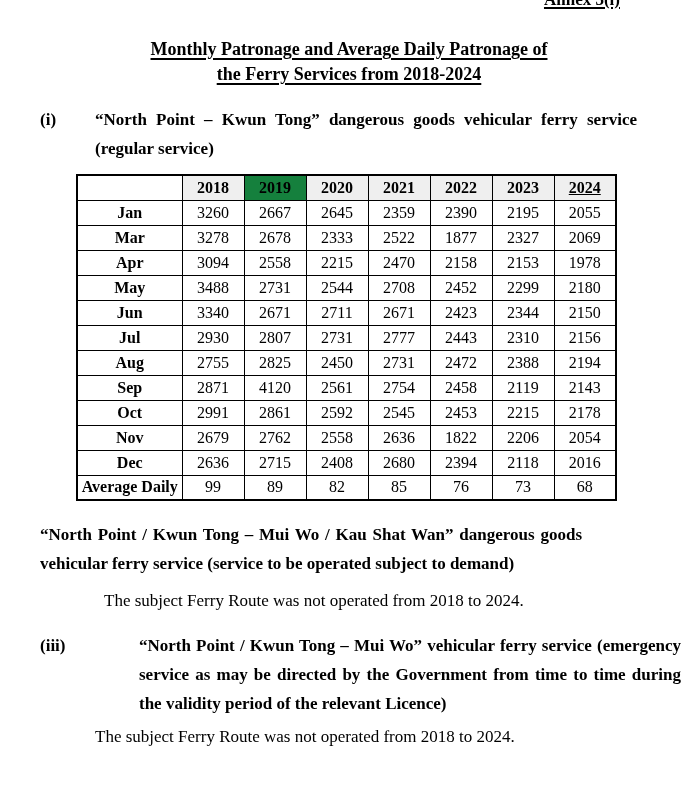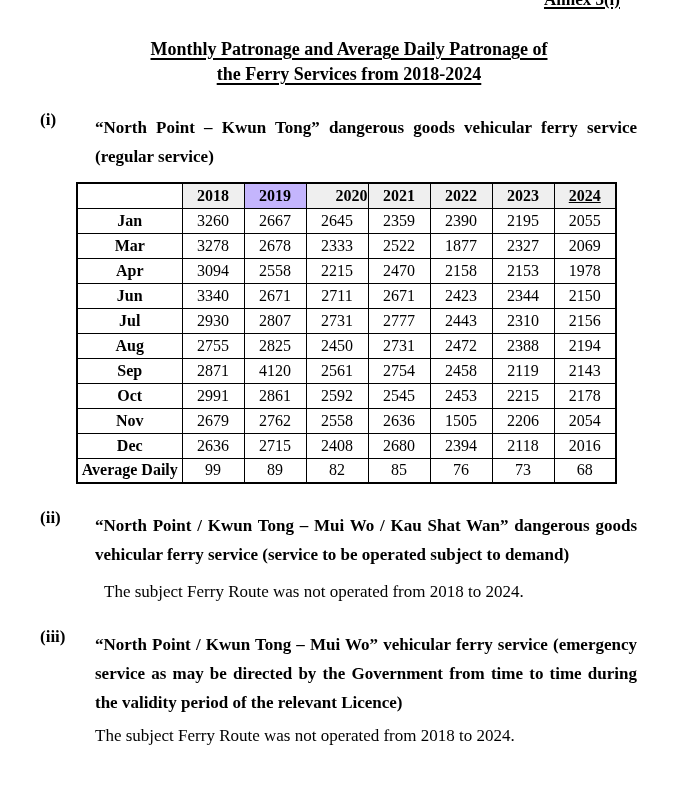--- a/index.html
+++ b/index.html
@@ -24,25 +24,24 @@
   .title-line span { text-decoration: underline; text-decoration-thickness: 2px; text-underline-offset: 3px; margin-left: 20px; }
   .section { display: flex; margin-left: 40px; }
   .sec-label {
     width: 55px; flex: none;
     font-size: 17px; font-weight: bold; line-height: 29px;
   }
   .sec-heading {
     width: 542px;
     font-size: 17px; font-weight: bold; line-height: 29px;
     text-align: justify;
-    margin-top: 8px;
   }
   .section-i   { margin-top: 18px; }
   .section-ii  { margin-top: 19px; }
-  .section-iii { margin-top: 19px; }
+  .section-iii { margin-top: 19px; gap: 44px; }
   table.patronage {
     margin: 11px 0 0 76px;
     border-collapse: collapse;
     border: 2px solid #000;
     table-layout: fixed;
     width: 539px;
     font-size: 16px;
   }
   table.patronage th, table.patronage td {
     border: 1px solid #000;
@@ -93,22 +92,22 @@
         <col class="year-col">
         <col class="year-col">
       <col class="year-col">
         <col class="year-col">
         <col class="year-col">
     </colgroup>
     <thead>
       <tr id="thead-row">
           <th class="corner"></th>
           <th style="background: rgb(239, 239, 239); margin-left: 33px;">2018</th>
-          <th style="background: #c4b5fd;">2019</th>
-          <th style="background: rgb(239, 239, 239); text-align: right;">2020</th>
+          <th style="background: #15803d;">2019</th>
+          <th style="background: rgb(239, 239, 239);">2020</th>
           <th style="background: rgb(239, 239, 239);">2021</th>
           <th style="background: rgb(239, 239, 239);">2022</th>
           <th style="background: rgb(239, 239, 239);">2023</th>
           <th style="background: rgb(239, 239, 239); text-decoration: underline;">2024</th>
         </tr>
     </thead>
     <tbody id="table-body">
         <tr>
           <th>Jan</th>
           <td>3260</td>
@@ -133,20 +132,30 @@
           <th>Apr</th>
           <td>3094</td>
           <td>2558</td>
           <td>2215</td>
           <td>2470</td>
           <td>2158</td>
           <td>2153</td>
           <td>1978</td>
         </tr>
         <tr>
+          <th>May</th>
+          <td>3488</td>
+          <td>2731</td>
+          <td>2544</td>
+          <td>2708</td>
+          <td>2452</td>
+          <td>2299</td>
+          <td>2180</td>
+        </tr>
+        <tr>
           <th>Jun</th>
           <td>3340</td>
           <td>2671</td>
           <td>2711</td>
           <td>2671</td>
           <td>2423</td>
           <td>2344</td>
           <td>2150</td>
         </tr>
         <tr>
@@ -188,21 +197,21 @@
           <td>2453</td>
           <td>2215</td>
           <td>2178</td>
         </tr>
         <tr>
           <th>Nov</th>
           <td>2679</td>
           <td>2762</td>
           <td>2558</td>
           <td>2636</td>
-          <td>1505</td>
+          <td>1822</td>
           <td>2206</td>
           <td>2054</td>
         </tr>
         <tr>
           <th>Dec</th>
           <td>2636</td>
           <td>2715</td>
           <td>2408</td>
           <td>2680</td>
           <td>2394</td>
@@ -216,21 +225,20 @@
           <td>82</td>
           <td>85</td>
           <td>76</td>
           <td>73</td>
           <td>68</td>
         </tr>
       </tbody>
   </table>
 
   <div class="section section-ii">
-    <span class="sec-label">(ii)</span>
     <div class="sec-heading">“North Point / Kwun Tong – Mui Wo / Kau Shat Wan” dangerous goods vehicular ferry service (service to be operated subject to demand)</div>
   </div>
 
   <p class="body-para para-ii">The subject Ferry Route was not operated from 2018 to 2024.</p>
 
   <div class="section section-iii">
     <span class="sec-label">(iii)</span>
     <div class="sec-heading">“North Point / Kwun Tong – Mui Wo” vehicular ferry service (emergency service as may be directed by the Government from time to time during the validity period of the relevant Licence)</div>
   </div>
 

